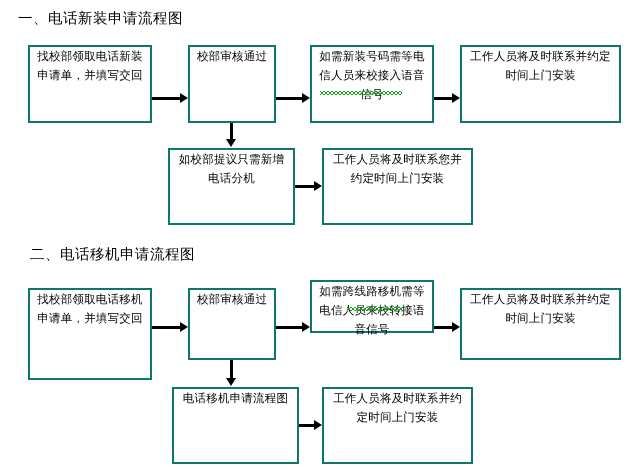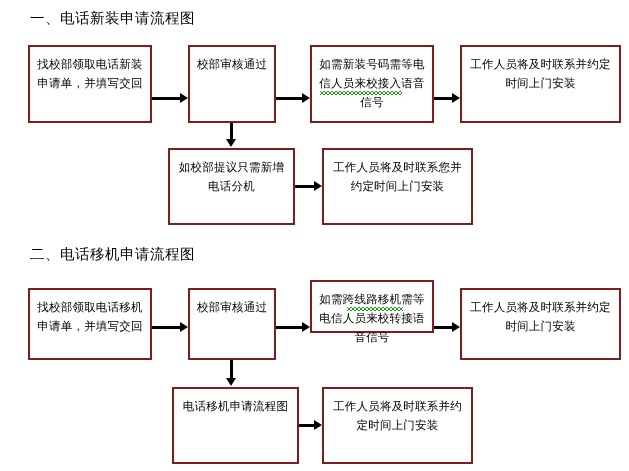--- a/index.html
+++ b/index.html
@@ -31,24 +31,23 @@
     letter-spacing: 0.5px;
     white-space: nowrap;
     font-weight: 400;
     color: #000;
   }
 
   
   .node {
     position: absolute;
     box-sizing: border-box;
-    border: 2px solid #7f1d1d;
+    border: 2px solid #0f766e;
     background: #ffffff;
     display: block;
-    padding-top: 8px;
   }
   .node .node-text {
     display: block;
     font-size: 11.5px;
     line-height: 19px;
     text-align: center;
     letter-spacing: 0.2px;
     padding: 0 6px;
     word-break: break-all;
     color: #000;
@@ -93,21 +92,21 @@
     border-left: 5px solid transparent;
     border-right: 5px solid transparent;
     border-top: 8px solid #000;
   }
 </style>
 </head>
 <body>
 
 <div class="canvas">
 
-  <div class="section-title" style="left:30px; top:8px;">一、电话新装申请流程图</div>
+  <div class="section-title" style="left:18px; top:8px;">一、电话新装申请流程图</div>
 
   <div class="node" style="left:28px; top:45px; width:124px; height:78px;">
     <span class="node-text">找校部领取电话新装申请单，并填写交回</span>
   </div>
 
   <div class="node" style="left:188px; top:45px; width:88px; height:78px;">
     <span class="node-text">校部审核通过</span>
   </div>
 
   <div class="node squiggle" style="left:310px; top:45px; width:124px; height:78px;">
@@ -137,21 +136,21 @@
   </div>
 
   <div class="vline" style="left:230px; top:123px; height:18px;"></div>
   <div class="arrow-down" style="left:226px; top:139px;"></div>
 
   <div class="hline" style="left:295px; top:185px; width:22px;"></div>
   <div class="arrow-right" style="left:314px; top:181px;"></div>
 
   <div class="section-title" style="left:30px; top:244px;">二、电话移机申请流程图</div>
 
-  <div class="node" style="left:28px; top:288px; width:124px; height:72px;">
+  <div class="node" style="left:28px; top:288px; width:124px; height:92px;">
     <span class="node-text">找校部领取电话移机申请单，并填写交回</span>
   </div>
 
   <div class="node" style="left:188px; top:288px; width:88px; height:72px;">
     <span class="node-text">校部审核通过</span>
   </div>
 
   <div class="node squiggle" style="left:310px; top:280px; width:124px; height:53px;">
     <span class="node-text">如需跨线路移机需等电信人员来校转接语音信号</span>
     <span class="squiggle-mark" style="left:35px; top:25px; width:56px;"></span>

